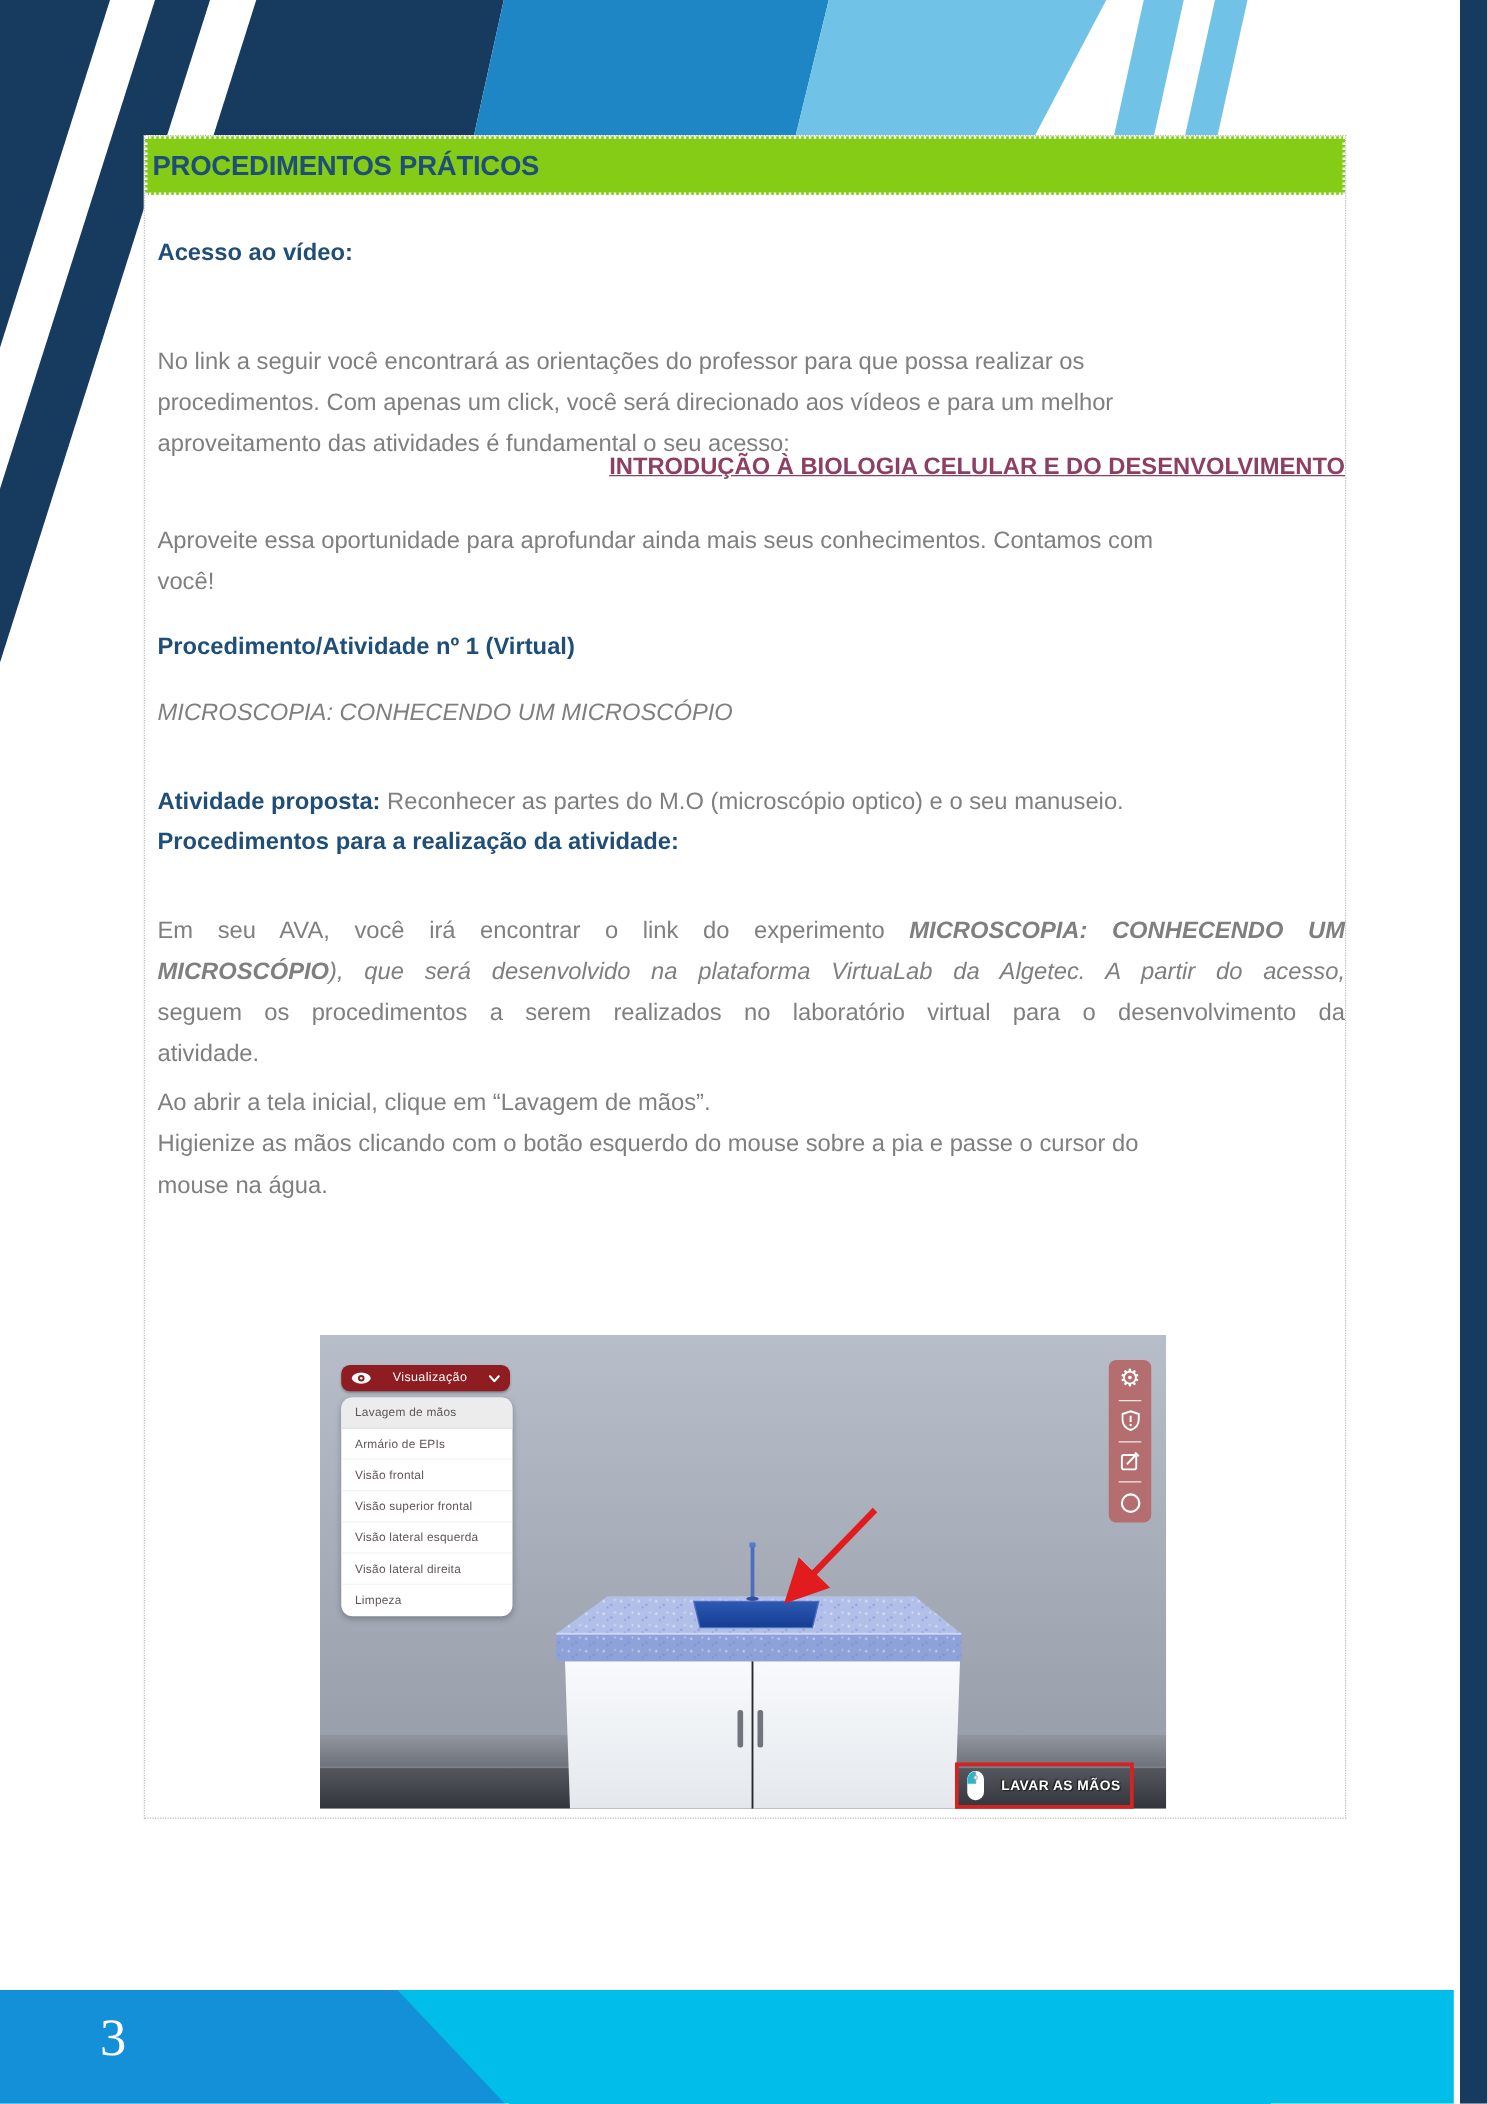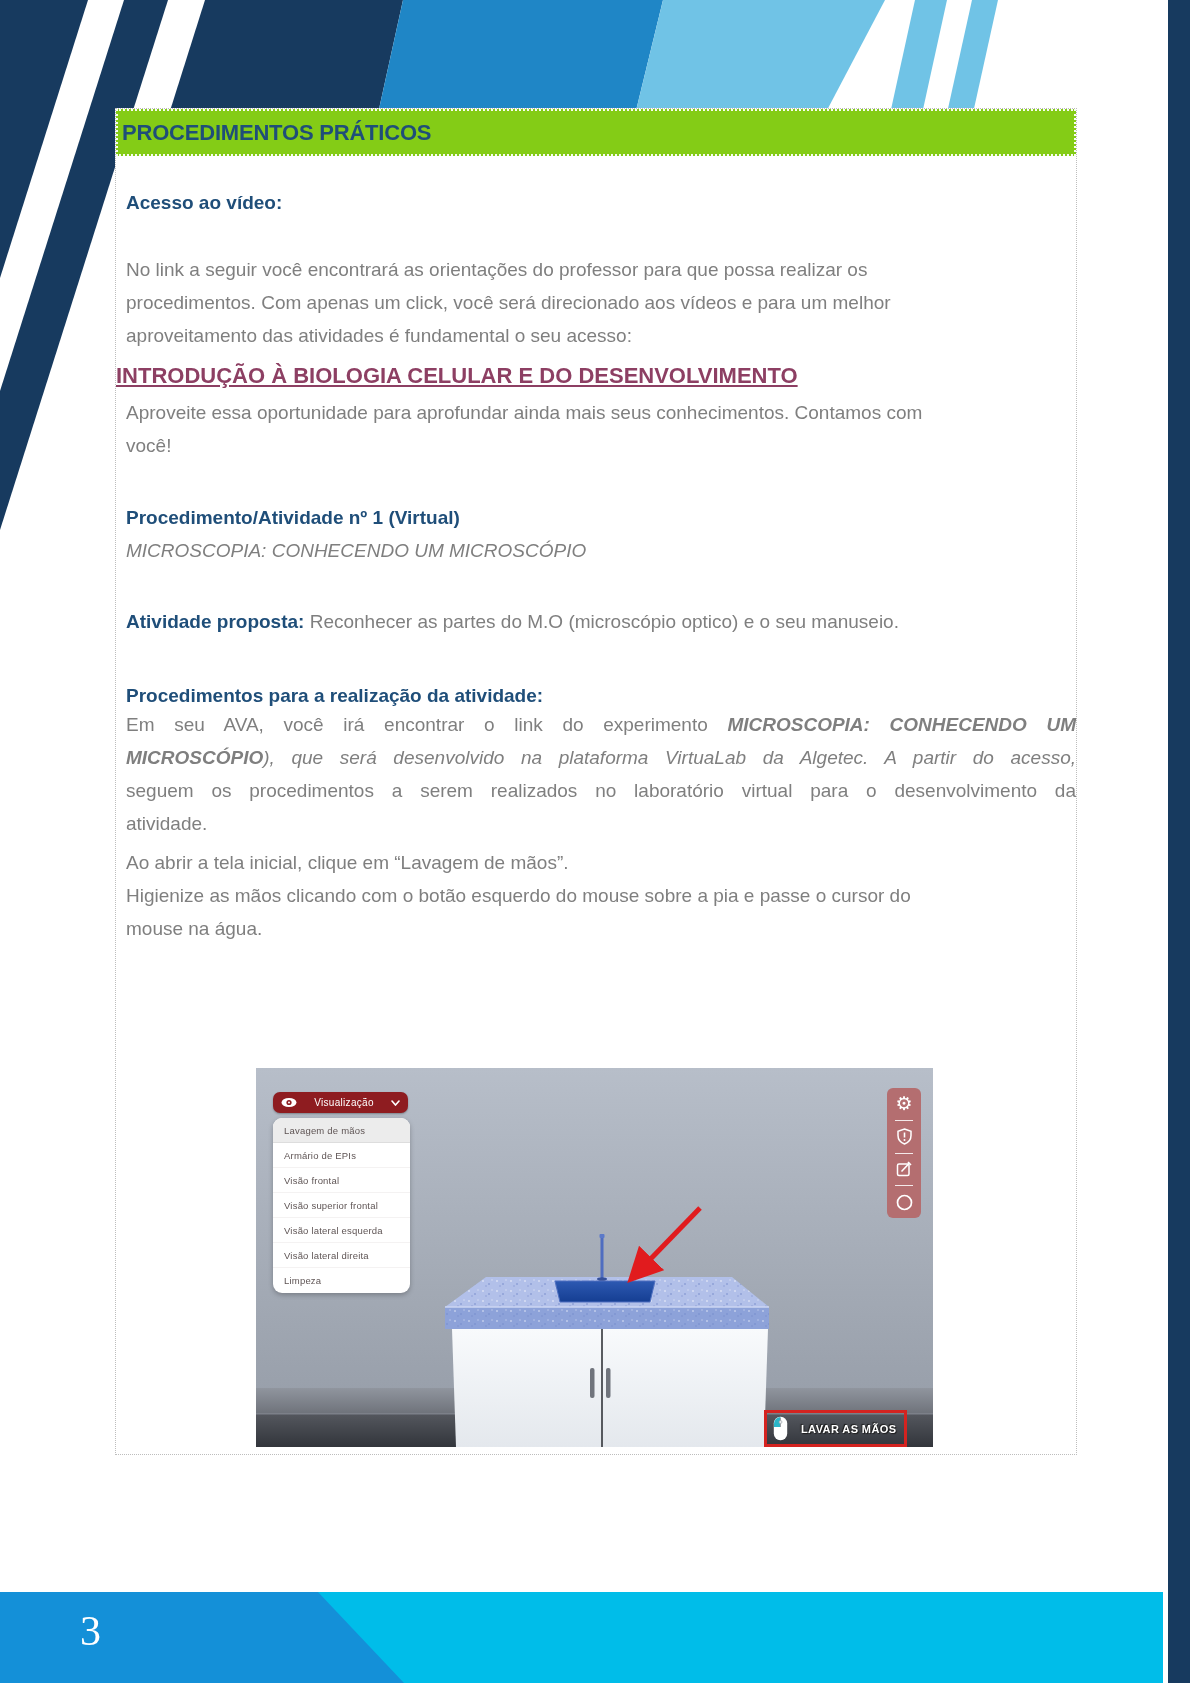--- a/index.html
+++ b/index.html
@@ -20,26 +20,26 @@
     border:1px dotted #bdbdbd;background:#ffffff;box-sizing:border-box;
   }
   #section-title-bar{
     left:0;top:0;width:960px;height:47px;background:#84cc16;
     border:2px dotted rgba(255,255,255,.95);box-sizing:border-box;
     display:flex;align-items:center;
   }
   #section-title-bar .t{
     color:#1f4e79;font-weight:bold;font-size:22px;letter-spacing:-0.2px;padding-left:4px;
   }
-  .body-text{color:#7f7f7f;font-size:19px;line-height:33px;}
+  .body-text{color:#7f7f7f;font-size:19px;line-height:33px;margin-top:20px;}
   .heading{color:#1f4e79;font-weight:bold;font-size:19px;line-height:33px;}
   .txtblock{left:10px;width:950px;}
   .just{text-align:justify;text-align-last:justify;}
   .link-line{
-    width:100%;text-align:left;font-size:22px;font-weight:bold;
+    width:100%;text-align:right;font-size:19px;font-weight:bold;
     color:#8d3f63;
   }
   .link-line a{color:#8d3f63;text-decoration:underline;cursor:pointer;}
   .bi{font-weight:bold;font-style:italic;color:#7f7f7f;}
   .it{font-style:italic;}
 
   
   #lab{left:256px;top:1068px;width:677px;height:379px;}
   #lab .scene{position:absolute;left:0;top:0;}
 
@@ -127,21 +127,21 @@
   </div>
 
   <div class="abs txtblock heading" style="top:392px;">Procedimento/Atividade nº 1 (Virtual)</div>
 
   <div class="abs txtblock body-text it" style="top:425px;">MICROSCOPIA: CONHECENDO UM MICROSCÓPIO</div>
 
   <div class="abs txtblock body-text" style="top:496px;">
     <span class="heading">Atividade proposta:</span><span> Reconhecer as partes do M.O (microscópio optico) e o seu manuseio.</span>
   </div>
 
-  <div class="abs txtblock heading" style="top:570px;">Procedimentos para a realização da atividade:</div>
+  <div class="abs txtblock heading" style="top:548px;">Procedimentos para a realização da atividade:</div>
 
   <div class="abs txtblock body-text" style="top:599px;">
     <div class="just"><span>Em seu AVA, você irá encontrar o link do experimento </span><span class="bi">MICROSCOPIA: CONHECENDO UM</span></div>
     <div class="just"><span class="bi">MICROSCÓPIO</span><span class="it">), que será desenvolvido na plataforma VirtuaLab da Algetec. A partir do acesso,</span></div>
     <div class="just">seguem os procedimentos a serem realizados no laboratório virtual para o desenvolvimento da</div>
     <div>atividade.</div>
   </div>
 
   <div class="abs txtblock body-text" style="top:770px;">
     <div>Higienize as mãos clicando com o botão esquerdo do mouse sobre a pia e passe o cursor do</div>

